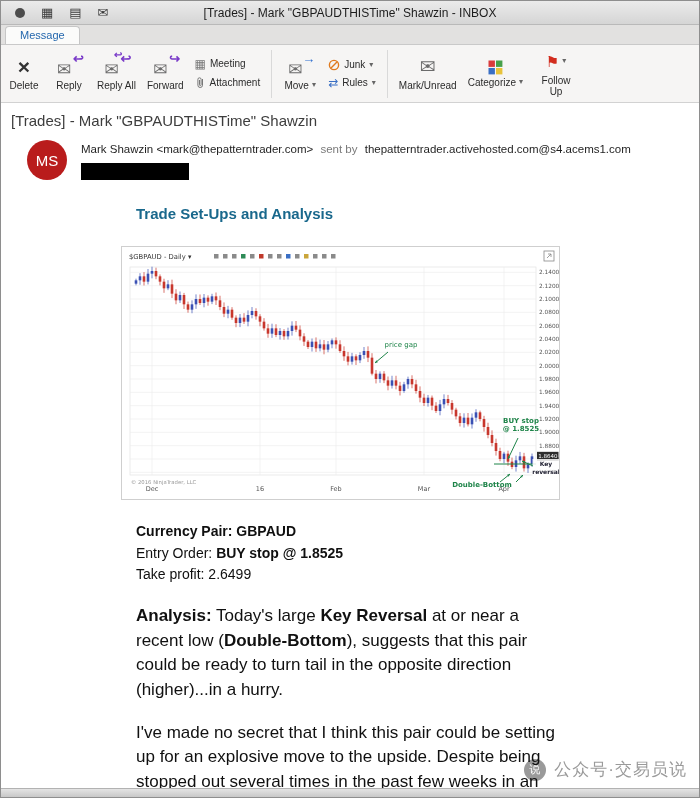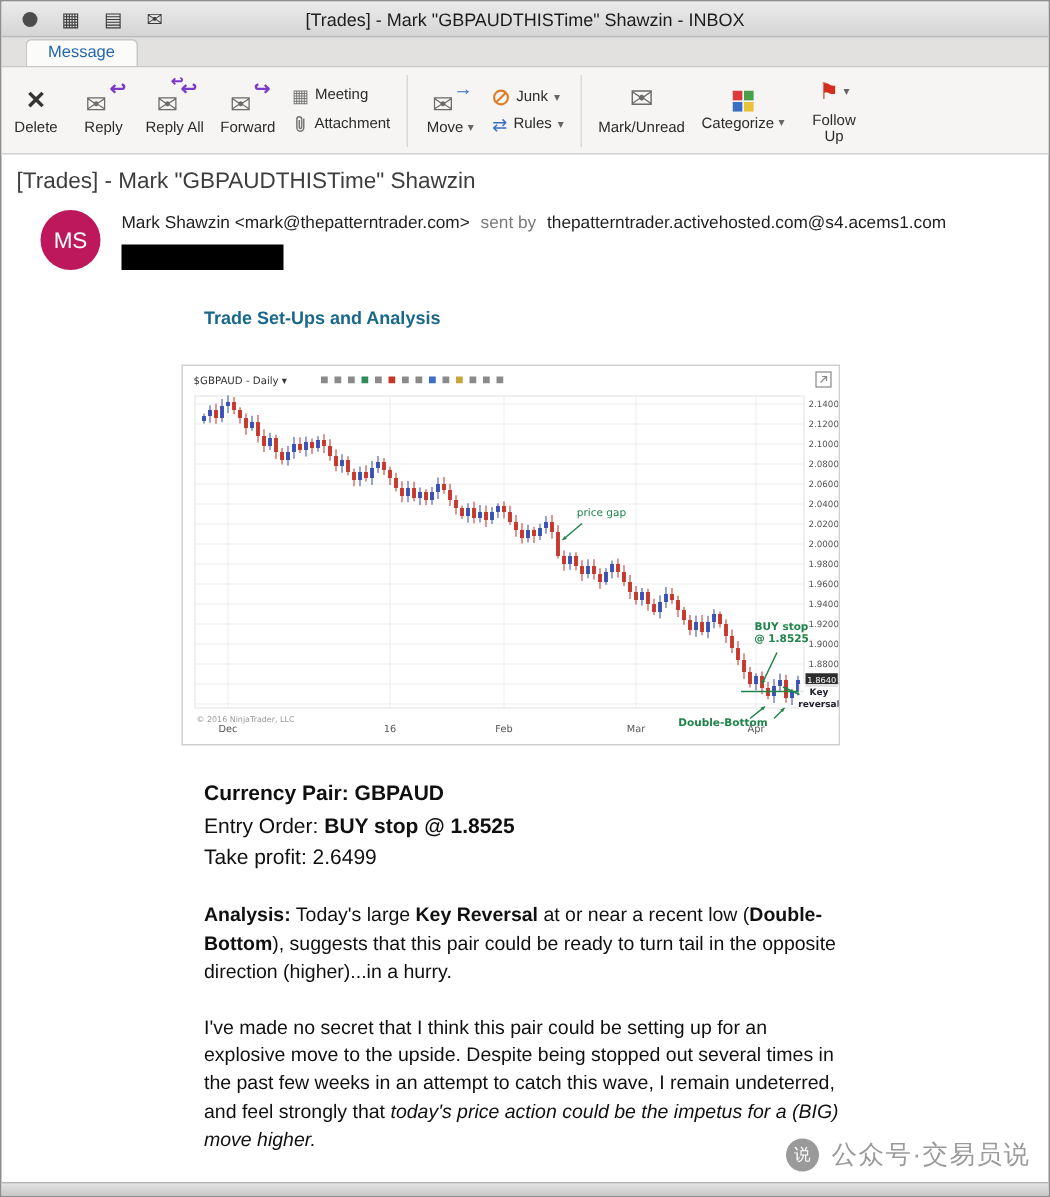--- a/index.html
+++ b/index.html
@@ -10,21 +10,21 @@
 
   
   .titlebar { height:24px; background:linear-gradient(#ebebeb,#d5d5d5); border-bottom:1px solid #b9b9b9;
               display:flex; align-items:center; position:relative; }
   .tb-icons { display:flex; gap:16px; padding-left:14px; align-items:center; color:#3a3a3a;
               font-size:13px; z-index:2; line-height:1; }
   .win-dot { width:10px; height:10px; border-radius:50%; background:#4c4c4c; display:inline-block; }
   .title-text { position:absolute; left:0; right:0; text-align:center; font-size:12px; color:#1c1c1c; z-index:1; }
 
   
-  .tabs-row { height:20px; background:#e2e1e0; display:flex; align-items:flex-end; padding-left:16px;
+  .tabs-row { height:20px; background:#e2e1e0; display:flex; align-items:flex-end; padding-left:4px;
               border-bottom:1px solid #c9c9c9; }
   .tab { background:#fbfbfa; border:1px solid #c6c6c6; border-bottom:none; border-radius:4px 4px 0 0;
          padding:2px 14px 3px; font-size:11px; color:#2467ad; }
 
   
   .toolbar { height:58px; background:#f6f5f4; border-bottom:1px solid #d2d2d2; display:flex;
              align-items:center; padding:2px 6px; gap:11px; }
   .tb-btn { display:flex; flex-direction:column; align-items:center; justify-content:center;
             font-size:10px; color:#2b2b2b; min-width:34px; max-width:44px; gap:2px; text-align:center; line-height:1.1; }
   .ico { position:relative; width:26px; height:22px; display:inline-block; }
@@ -38,32 +38,32 @@
   .mini { display:flex; align-items:center; gap:4px; font-size:10px; color:#2b2b2b; line-height:1; }
   .mini-ico { font-size:12px; color:#777; line-height:1; }
   .sep { width:1px; height:48px; background:#d9d9d9; }
   .caret { font-size:8px; color:#666; }
   .lblrow { display:flex; align-items:center; gap:3px; }
   .flag-ico { font-size:15px; color:#d22d1e; line-height:22px; height:22px; display:inline-block; }
 
   
   .subject { padding:9px 10px 4px; font-size:15px; color:#3d3d3d; }
   .msg-header { display:flex; padding:7px 12px 10px; gap:14px; }
-  .avatar { width:40px; height:40px; border-radius:50%; background:#be185d; color:#fff; font-size:15px;
+  .avatar { width:40px; height:40px; border-radius:50%; background:#b91c1c; color:#fff; font-size:15px;
             display:flex; align-items:center; justify-content:center; margin-left:14px; flex:none; }
   .from-block { padding-top:3px; }
   .from-line { font-size:11.5px; color:#1f1f1f; }
   .sent-by { color:#7a7a7a; padding:0 4px; }
   .redaction { width:108px; height:17px; background:#000; margin-top:8px; }
 
   .email-body { padding:15px 130px 0 135px; position:relative; z-index:1; }
-  .heading { font-size:12px; font-weight:bold; color:#19688c; margin-bottom:24px; }
+  .heading { font-size:15px; font-weight:bold; color:#19688c; margin-bottom:24px; }
   .chart-wrap { margin-left:-15px; width:439px; border:1px solid #cfcfcf; background:#fff; font-size:0; }
   .trade { margin-top:21px; font-size:14px; color:#101010; line-height:1.55; }
-  p.body-par { margin-top:18px; font-size:13px; color:#101010; line-height:1.45; }
+  p.body-par { margin-top:18px; font-size:17px; color:#101010; line-height:1.45; }
 
   .watermark { position:absolute; right:12px; bottom:16px; display:flex; align-items:center; gap:8px;
                color:#9a9a9a; font-size:17px; z-index:0; letter-spacing:1px; }
   .wm-logo { width:22px; height:22px; border-radius:50%; background:#9a9a9a; color:#fff; font-size:11px;
              display:flex; align-items:center; justify-content:center; }
   .bottom-bar { position:absolute; bottom:0; left:0; right:0; height:9px;
                 background:linear-gradient(#e4e4e4,#c8c8c8); border-top:1px solid #b2b2b2; z-index:3; }
 </style>
 </head>
 <body>

